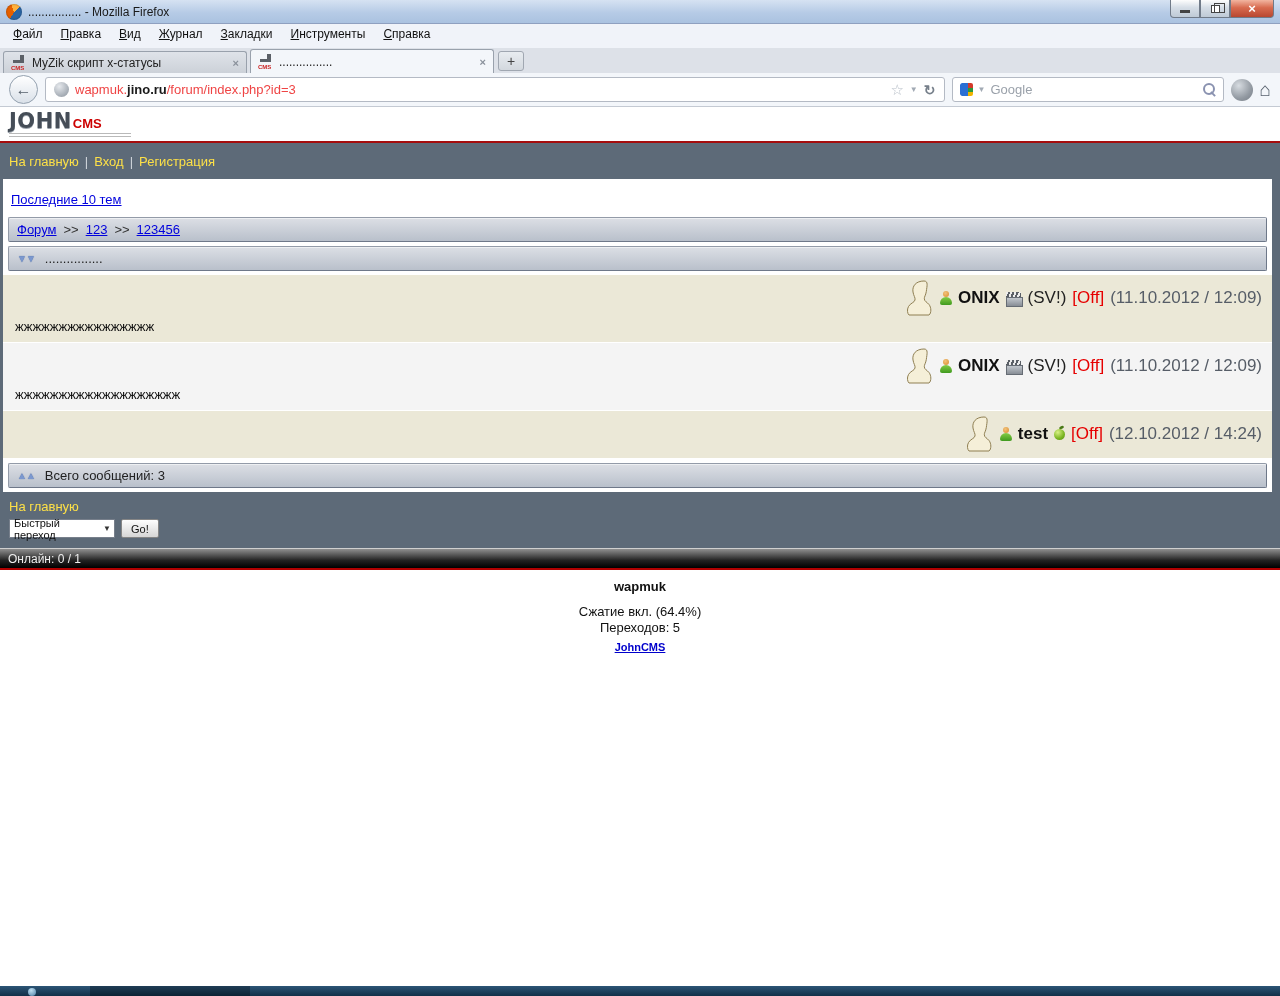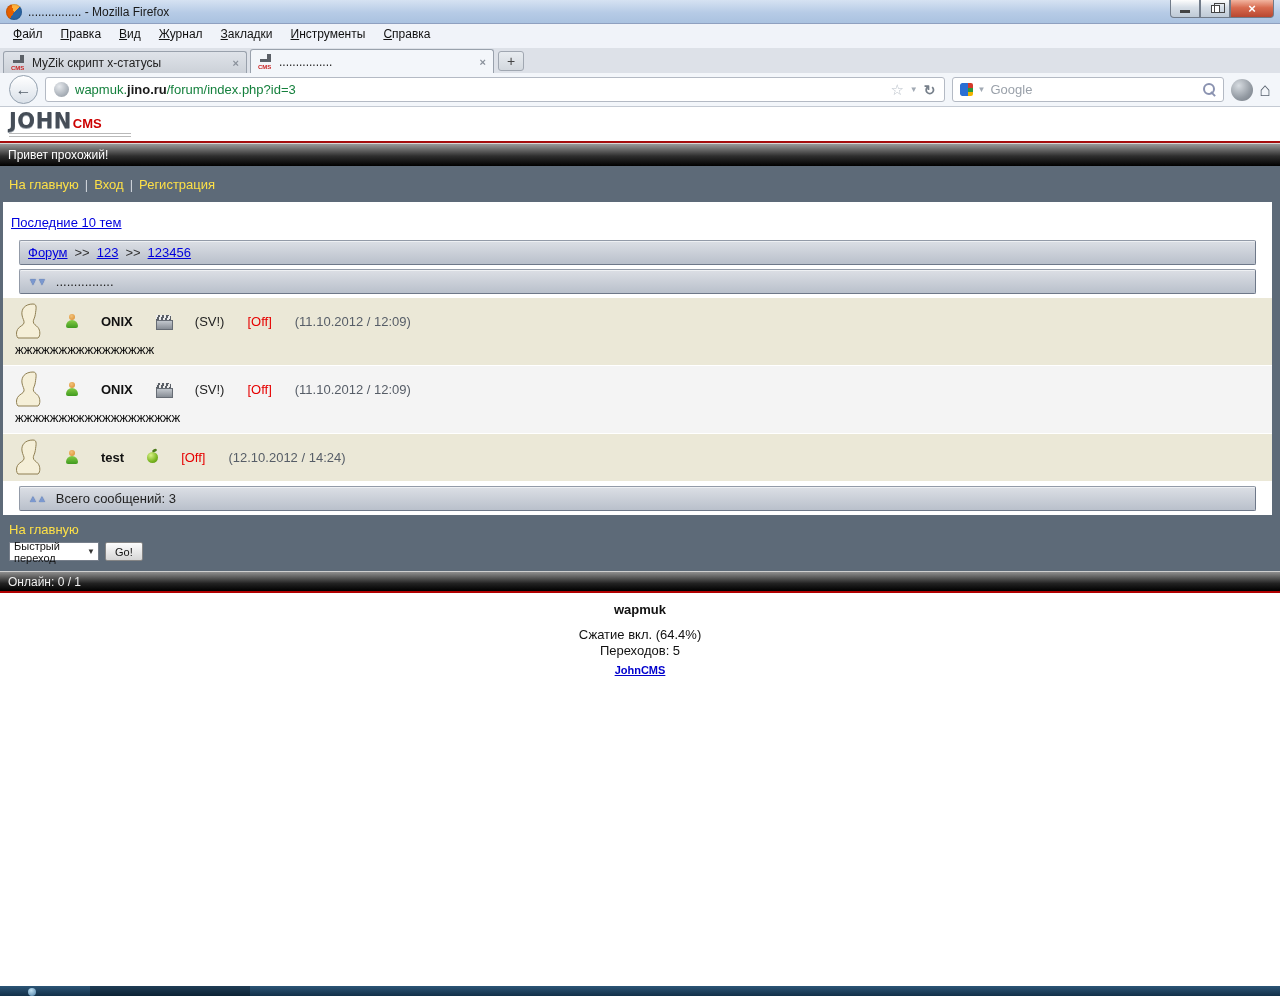--- a/index.html
+++ b/index.html
@@ -61,21 +61,21 @@
 
   .navbar { height:34px; flex:0 0 34px; background:#f3f6fa;
     border-bottom:1px solid #c4cad3; display:flex; align-items:center; padding:0 9px; gap:7px; }
   .back-btn { width:29px; height:29px; border-radius:50%; border:1px solid #93a0ae;
     background:linear-gradient(#ffffff,#dae1e9); display:flex; align-items:center; justify-content:center;
     font-size:16px; font-weight:bold; color:#555f6b; flex:0 0 29px; }
   .url-field { flex:1; height:25px; background:#fff; border:1px solid #b4bac4; border-radius:3px;
     display:flex; align-items:center; padding:0 8px; gap:6px; font-size:13px; }
   .globe-mini { width:15px; height:15px; border-radius:50%;
     background:radial-gradient(circle at 35% 30%,#e6e9ed,#a9b0b8 65%,#8d949d); flex:0 0 15px; }
-  .url-sub, .url-path { color:#15803d; }
+  .url-sub, .url-path { color:#ef4444; }
   .url-domain { color:#1a1a1a; font-weight:bold; }
   .url-right { margin-left:auto; display:flex; align-items:center; gap:6px; }
   .star-icon { font-size:15px; color:#b9c0c9; }
   .drop-arrow { font-size:8px; color:#a2aab4; }
   .reload-icon { font-size:14px; color:#767f8a; font-weight:bold; }
   .search-field { width:272px; height:25px; background:#fff; border:1px solid #b4bac4; border-radius:3px;
     display:flex; align-items:center; padding:0 7px; gap:5px; font-size:13px; flex:0 0 272px; }
   .google-fav { width:13px; height:13px; border-radius:2px; position:relative; overflow:hidden; flex:0 0 13px; }
   .google-fav i { position:absolute; }
   .google-fav .b { left:0; top:0; width:8px; height:13px; background:#2a6fd4; border-radius:2px 0 0 2px; }
@@ -106,31 +106,31 @@
     color:#fff; font-size:12px; display:flex; align-items:center; padding-left:8px;
     border-top:1px solid #d8d8d8; }
   .top-slatenav { flex:0 0 36px; display:flex; align-items:center; gap:6px;
     padding-left:9px; color:#fff; font-size:13px; }
   .white-link { color:#fde047; text-decoration:none; }
   .sep { color:#cfd4da; }
 
   .content { background:#fff; margin:0 8px 0 3px; padding-top:6px; }
   .blue-link { color:#0000dd; text-decoration:underline; font-size:13px; }
   .last-topics-row { padding:5px 8px 9px; }
-  .gbar { margin:0 16px 4px; height:25px; border:1px solid #939ba8;
+  .gbar { margin:0 5px 4px; height:25px; border:1px solid #939ba8;
     border-right-color:#6e7889; border-bottom-color:#6e7889; border-radius:2px;
     background:linear-gradient(#dcdfe5,#b9c0cb); box-shadow:inset 0 1px 0 #eef0f3;
     display:flex; align-items:center; gap:5px; padding:0 8px; font-size:13px; color:#222; }
   .crumb-sep { color:#333; margin:0 2px; }
   .arrows { font-size:10px; letter-spacing:-1px; color:#7b98cf; text-shadow:0 0 1px #3a5a93; margin-right:5px; }
 
   .post { padding:4px 10px 5px; border-bottom:1px solid #fff; }
   .post.odd { background:#ebe8d7; }
   .post.even { background:#f4f4f4; }
-  .post-head { display:flex; align-items:center; gap:23px; height:38px; font-size:13px; }
+  .post-head { display:flex; align-items:center; gap:6px; height:38px; font-size:17px;justify-content:flex-end; }
   .avatar { flex:0 0 30px; }
   .mini-user { width:12px; height:14px; position:relative; flex:0 0 12px; }
   .mini-user::before { content:""; position:absolute; top:0; left:3px; width:6px; height:6px;
     border-radius:50%; background:radial-gradient(circle at 40% 35%,#f2c27a,#d98a2b); }
   .mini-user::after { content:""; position:absolute; bottom:0; left:0; width:12px; height:8px;
     border-radius:6px 6px 2px 2px; background:linear-gradient(#85cc45,#3f9a1f); }
   .author { font-weight:bold; color:#111; }
   .clapper { width:16px; height:13px; position:relative; flex:0 0 16px; }
   .clapper::before { content:""; position:absolute; top:0; left:0; width:15px; height:5px;
     background:repeating-linear-gradient(110deg,#ececec 0 2px,#5a5f66 2px 4px); }
@@ -145,21 +145,21 @@
   .post-date { color:#565d67; }
   .post-msg { font-size:13px; color:#111; margin:2px 0 3px 2px; }
 
   .links-section { padding:12px 8px 16px; font-size:13px; line-height:16px; }
   .link-group { margin-bottom:6px; }
   .link-line { display:block; margin-bottom:0; }
   .plain-line { margin:6px 0; color:#111; }
 
   .bottom-slate { padding:7px 9px 10px; color:#fff; font-size:13px; }
   .jump-row { display:flex; align-items:center; gap:6px; margin-top:5px; }
-  .jump-select { width:90px; height:19px; background:#fff; border:1px solid #777f8b;
+  .jump-select { width:106px; height:19px; background:#fff; border:1px solid #777f8b;
     display:flex; align-items:center; justify-content:space-between; padding:0 3px 0 4px;
     font-size:11px; color:#111; }
   .jump-select .drop { font-size:8px; color:#333; }
   .go-btn { height:19px; padding:0 9px; font-size:11px; color:#111;
     background:linear-gradient(#fdfdfd,#d6d6d6); border:1px solid #858585; border-radius:2px; }
   .online-bar { flex:0 0 22px; background:linear-gradient(#8f8f8f,#222 60%,#000);
     color:#eee; font-size:12px; display:flex; align-items:center; padding-left:8px;
     border-bottom:2px solid #b00000; border-top:1px solid #cfcfcf; }
 
   .footer { background:#fff; flex:1; text-align:center; padding-top:9px; font-size:13px; color:#111; }
@@ -251,23 +251,20 @@
 
   <div class="logo-strip">
     <div class="logo-row">
       <span class="logo-john">JOHN</span>
         <span class="logo-cms">CMS</span>
     </div>
     <div class="logo-stripes"></div>
   </div>
   <div class="red-line"></div>
 
-  <div class="black-bar">
-    <span>Привет прохожий!</span>
-  </div>
 
   <div class="top-slatenav">
     <a class="white-link">На главную</a>
     <span class="sep">|</span>
     <a class="white-link">Вход</a>
     <span class="sep">|</span>
     <a class="white-link">Регистрация</a>
   </div>
 
   <div class="content">

